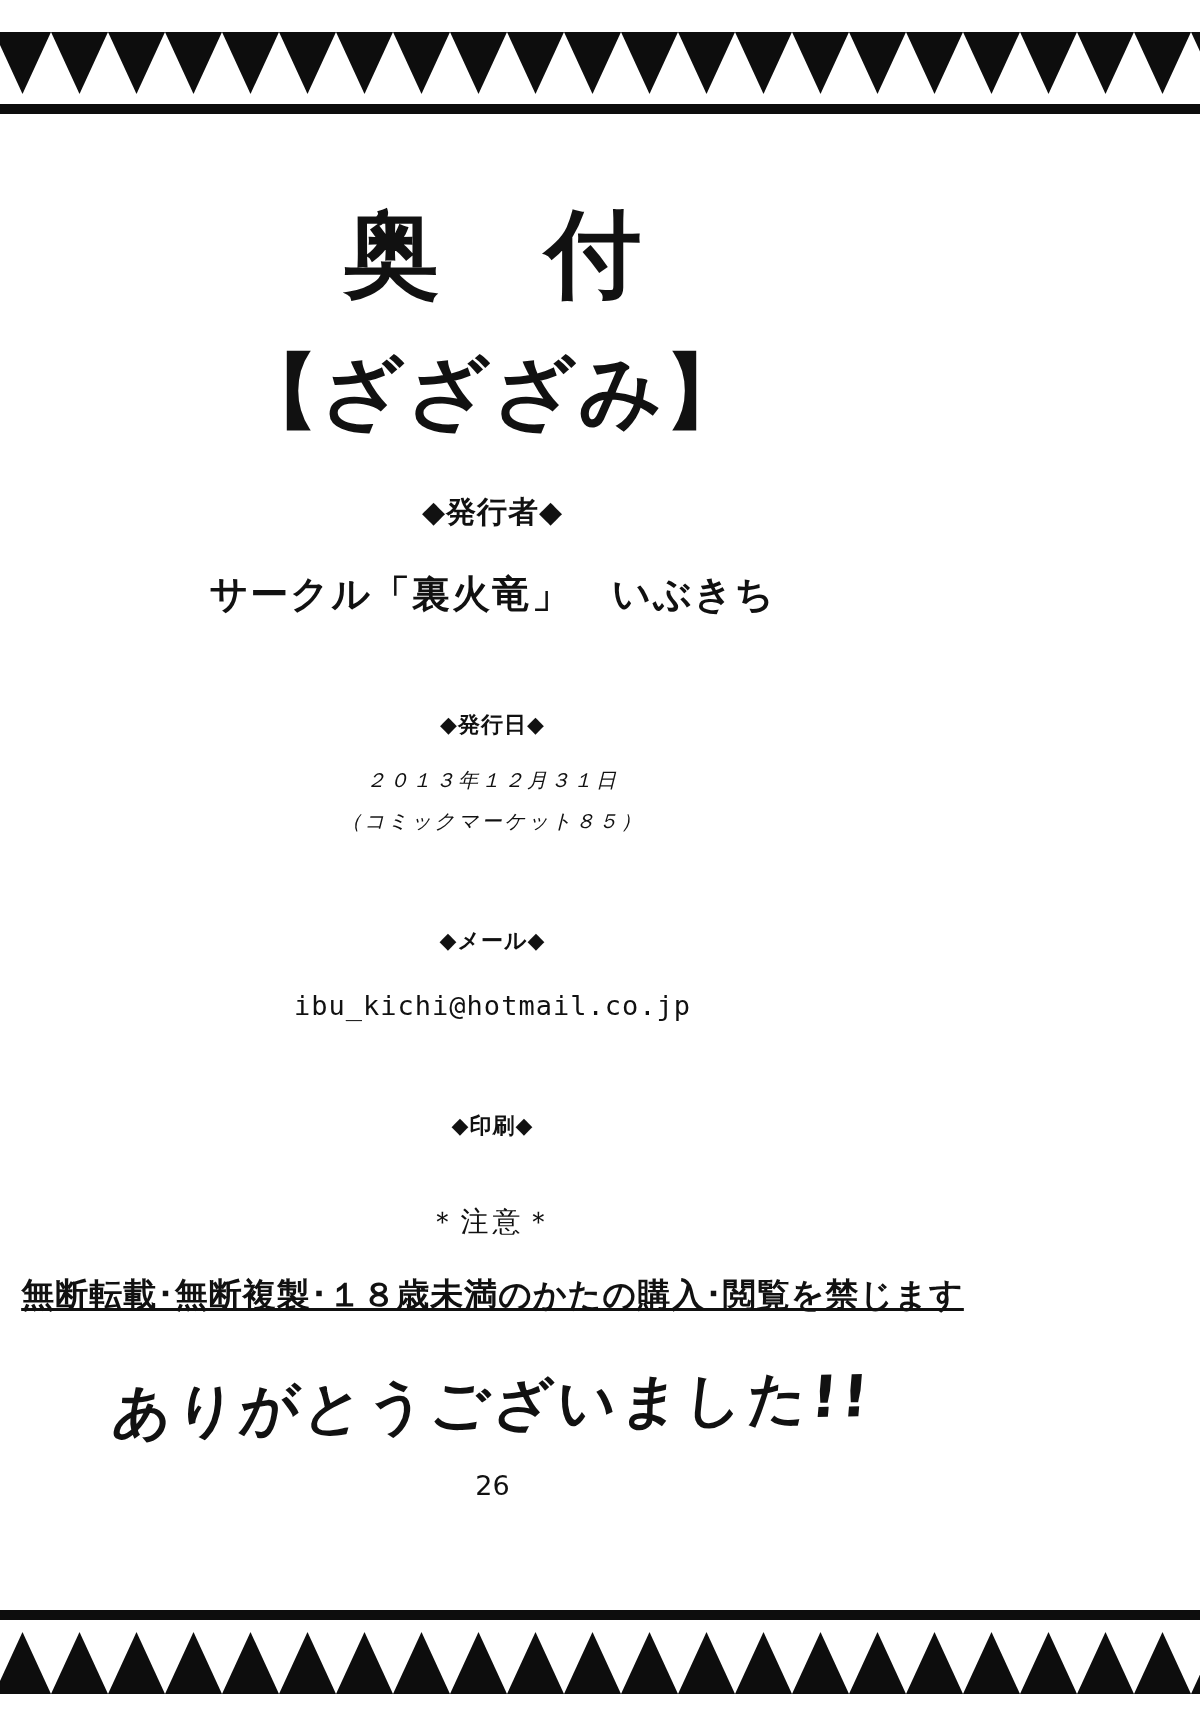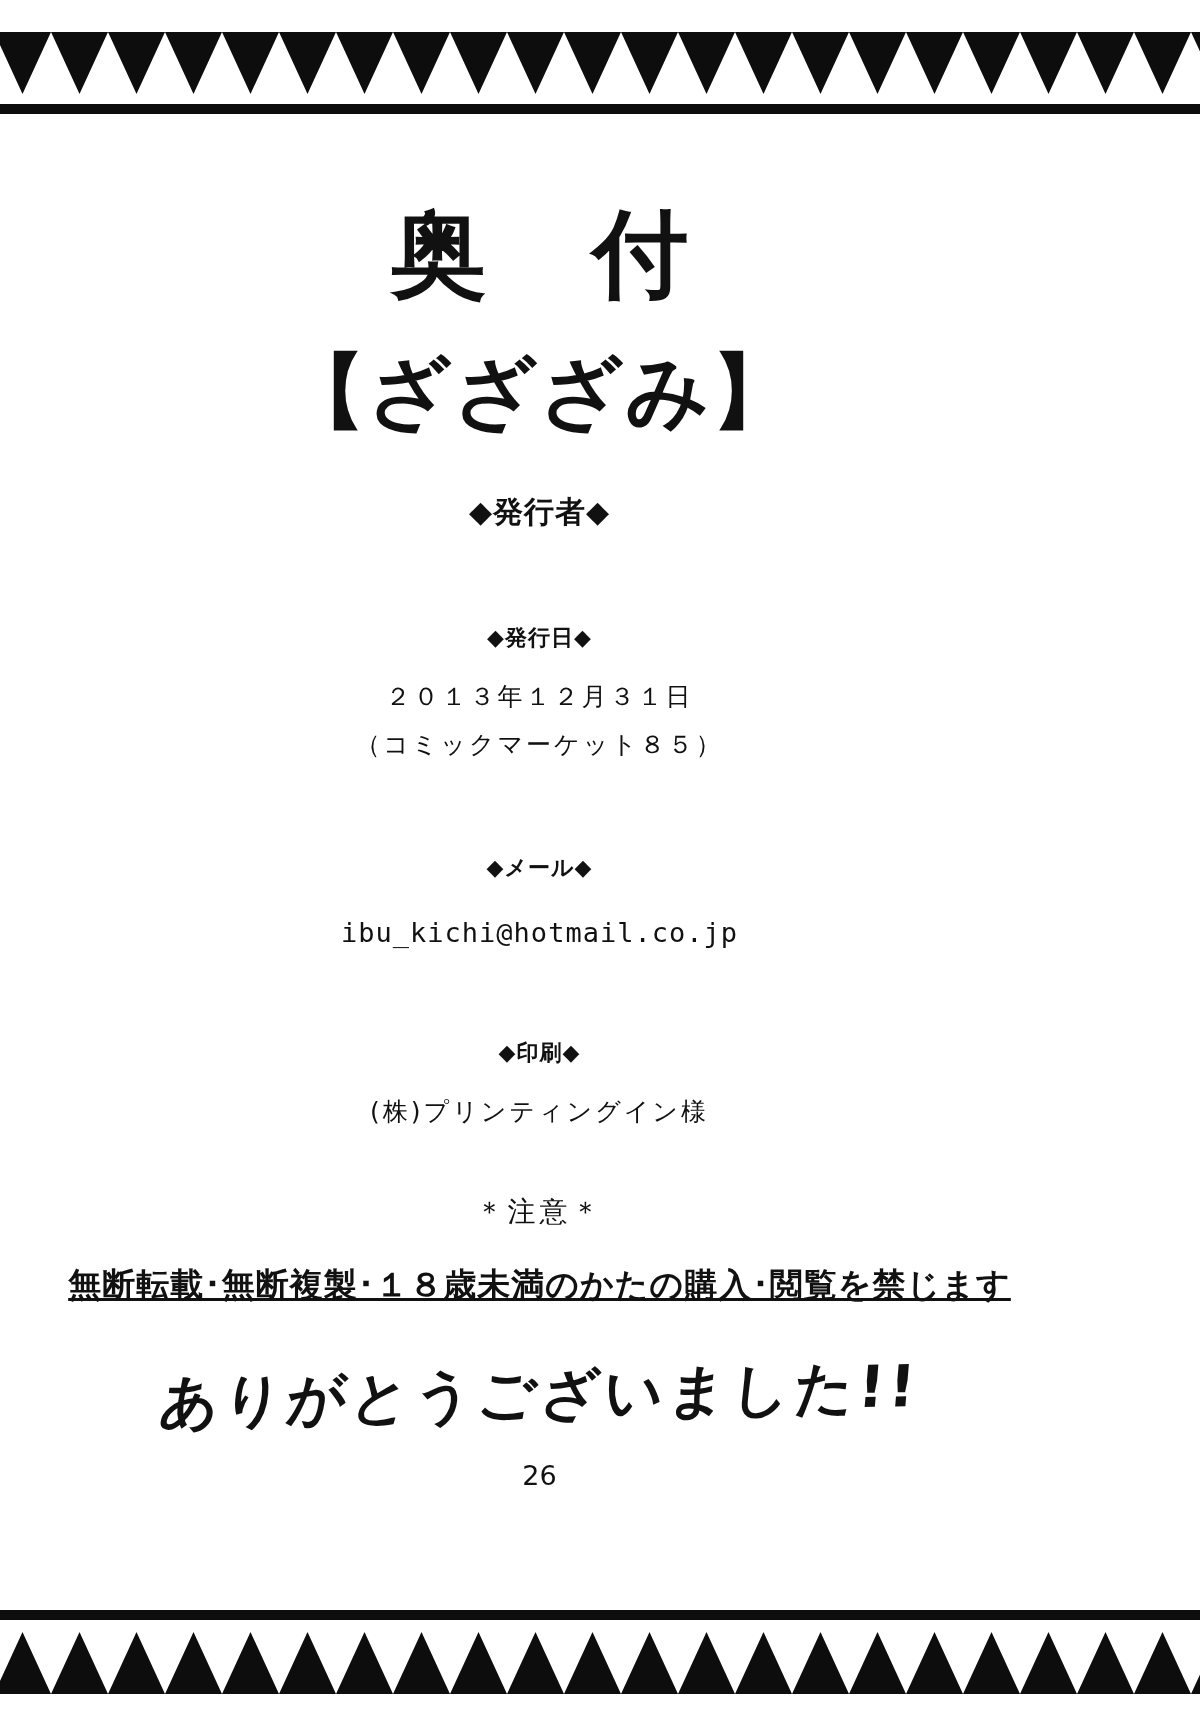--- a/index.html
+++ b/index.html
@@ -61,21 +61,20 @@
   .border-band.top .rule { top: 86px; }
   .border-band.bottom .rule { bottom: 86px; }
 
   
   .page {
     position: absolute;
     top: 150px;
     left: 0;
     width: 985px;
     text-align: center;
-    padding-left: 47px;
   }
 
   .colophon-title {
     font-family: "DejaVu Sans", sans-serif;
     font-weight: bold;
     font-size: 96px;
     letter-spacing: 36px;
     line-height: 1.1;
     margin: 52px 0 0 0;
     padding-left: 36px;
@@ -107,24 +106,25 @@
   .author-line {
     font-family: "DejaVu Sans", sans-serif;
     font-weight: bold;
     font-size: 38px;
     letter-spacing: 2px;
     margin: 36px 0 0 0;
   }
 
   .body-line {
     font-family: "DejaVu Sans", sans-serif;
-    font-size: 25px;
+    font-size: 20px;
     letter-spacing: 3px;
     margin: 26px 0 0 0;
     line-height: 1.45;
+    font-style: italic;
   }
   .body-line.tight { margin-top: 12px; }
 
   .mail-line {
     font-family: "DejaVu Sans Mono", monospace;
     font-size: 27px;
     letter-spacing: 1px;
     margin: 34px 0 0 0;
   }
 
@@ -190,34 +190,34 @@
 </div>
 
 <div class="page">
 
   <h1 class="colophon-title">奥 付</h1>
 
   <div class="circle-name">【ざざざみ】</div>
 
   <div class="section-head">◆発行者◆</div>
 
+  <div class="author-line">サークル「裏火竜」　いぶきち</div>
 
   <div class="section-head small">◆発行日◆</div>
 
   <div class="body-line">２０１３年１２月３１日</div>
 
   <div class="body-line tight">（コミックマーケット８５）</div>
 
   <div class="section-head small">◆メール◆</div>
 
   <div class="mail-line">ibu_kichi@hotmail.co.jp</div>
 
   <div class="section-head small">◆印刷◆</div>
 
-  <div class="body-line">(株)プリンティングイン様</div>
 
   <div class="notice-head">＊注意＊</div>
 
   <div class="notice-body">無断転載･無断複製･１８歳未満のかたの購入･閲覧を禁じます</div>
 
   <div class="thanks">ありがとうございました!!</div>
 
   <div class="page-number">26</div>
 
 </div>

